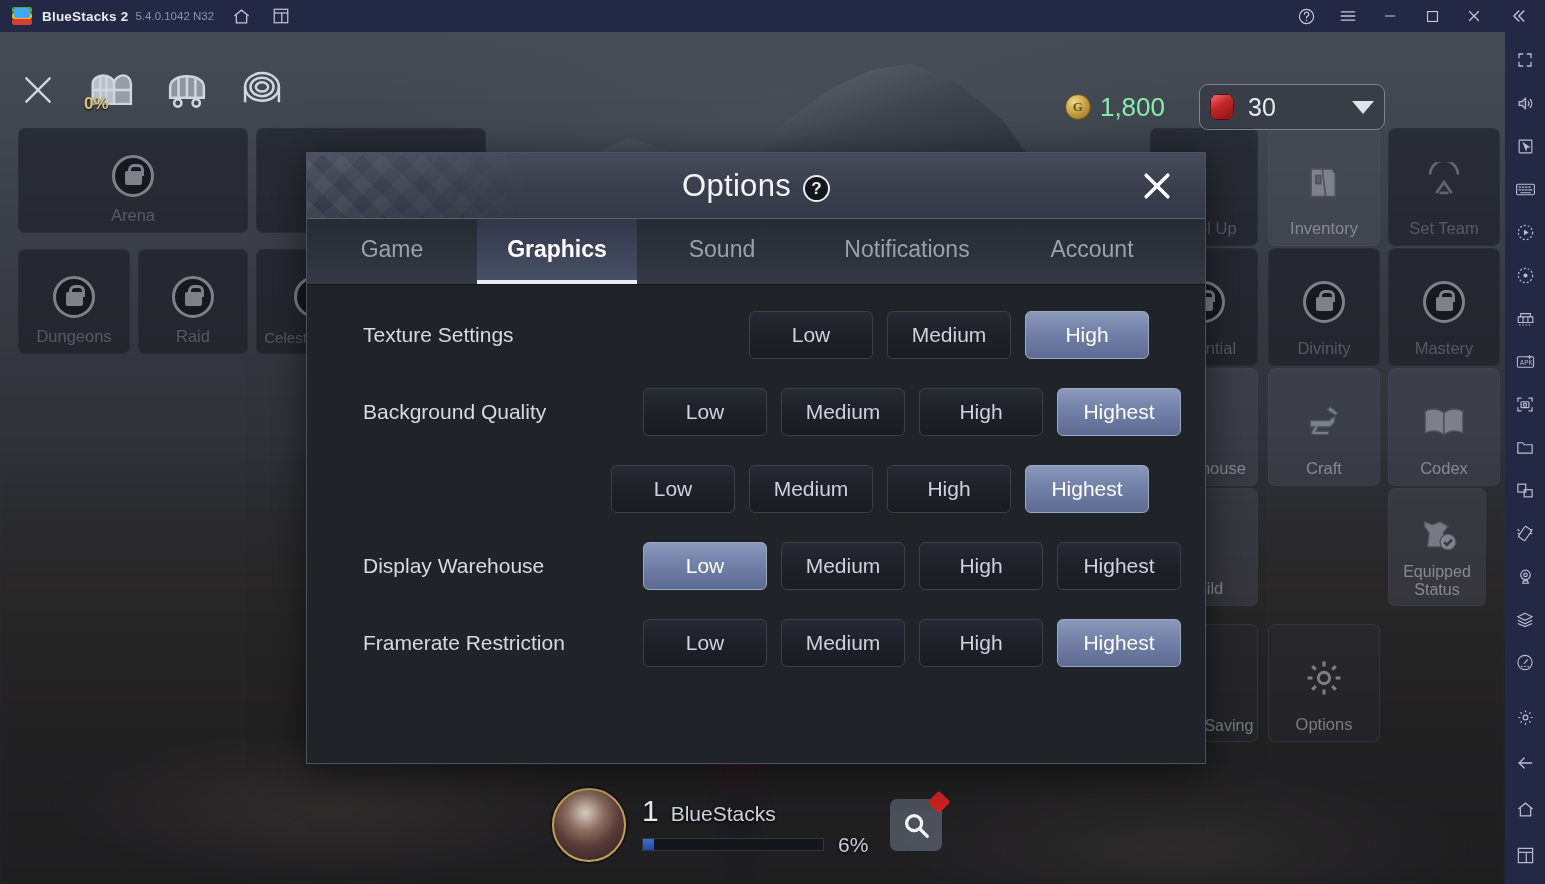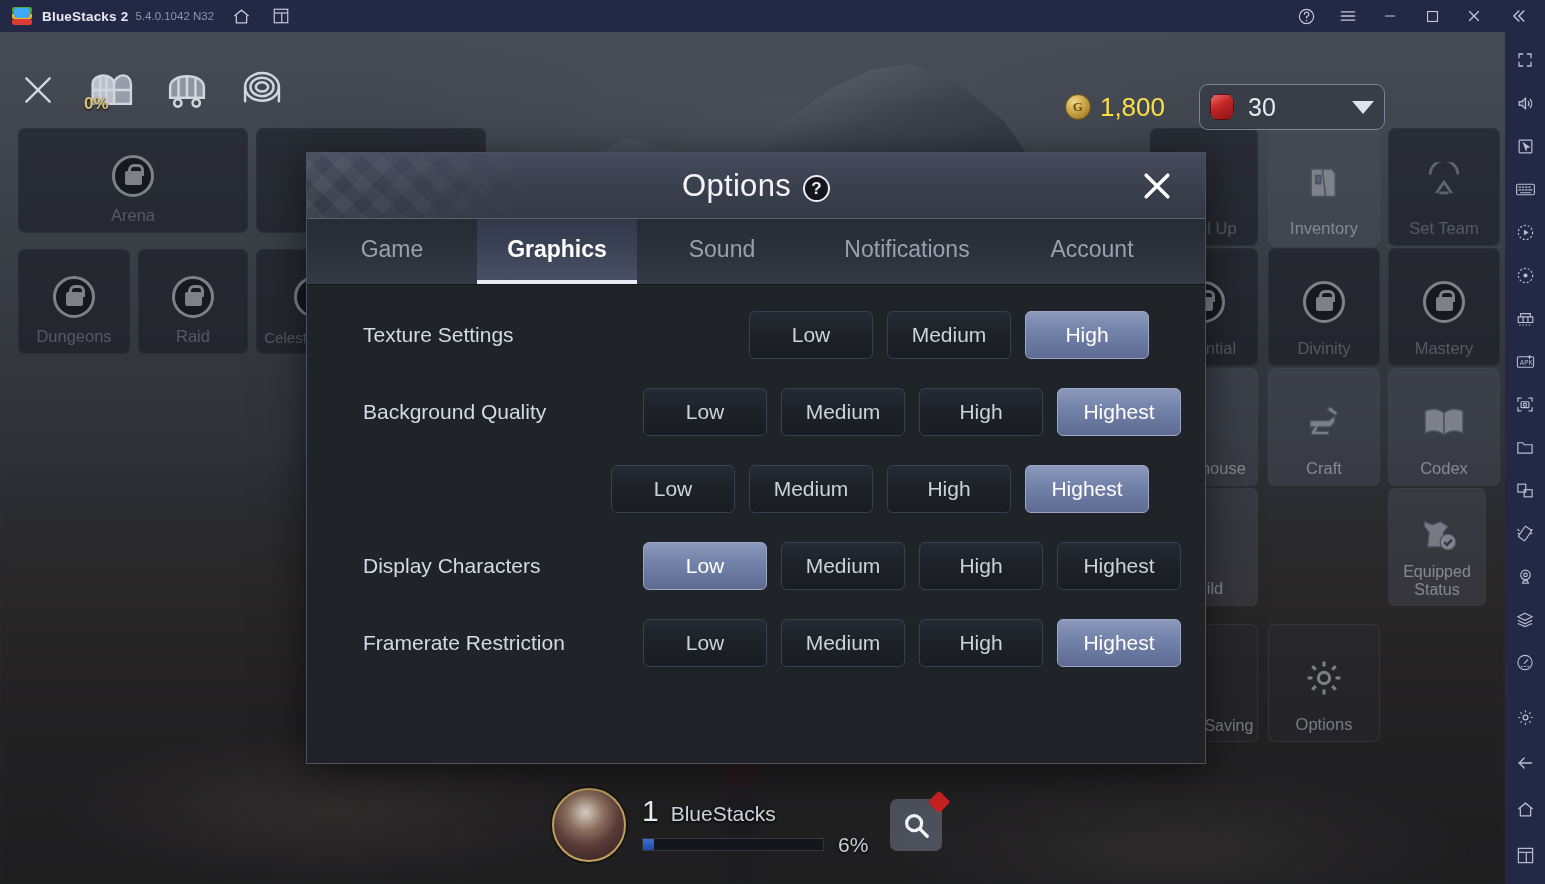--- a/index.html
+++ b/index.html
@@ -100,21 +100,21 @@
     position:absolute;left:-4px;bottom:-4px;color:#e6cf7a;font-size:17px;font-weight:bold;
     text-shadow:0 1px 2px #000;
   }
   #hud-topright{right:120px;top:52px;display:flex;align-items:center;gap:16px;}
   .coin{
     width:26px;height:26px;border-radius:50%;
     background:radial-gradient(circle at 35% 30%,#f0d98a 0%,#c9a343 48%,#8c6d22 100%);
     border:1px solid #6e5418;display:flex;align-items:center;justify-content:center;
     color:#6b5214;font-size:13px;font-weight:bold;font-family:"Liberation Serif",serif;
   }
-  #coin-val{color:#fde047;font-size:26px;font-weight:300;margin-left:9px;text-align:center;}
+  #coin-val{color:#86efac;font-size:26px;font-weight:300;margin-left:9px;text-align:center;}
   #gem-box{
     margin-left:18px;width:186px;height:46px;border:1px solid #7d8392;border-radius:9px;
     background:rgba(40,44,56,.35);display:flex;align-items:center;padding:0 10px;
   }
   .gem{
     width:24px;height:26px;
     background:linear-gradient(150deg,#f06d6d 0%,#c32727 42%,#8c1414 100%);
     clip-path:polygon(22% 0,78% 0,100% 26%,100% 74%,78% 100%,22% 100%,0 74%,0 26%);
     border:1px solid #5d0d0d;
   }
@@ -554,21 +554,21 @@
           </div>
           <div class="row">
             <div class="opts">
               <div class="opt">Low</div>
               <div class="opt">Medium</div>
               <div class="opt">High</div>
               <div class="opt sel">Highest</div>
             </div>
           </div>
           <div class="row">
-            <div class="row-label">Display Characters</div>
+            <div class="row-label">Display Warehouse</div>
             <div class="opts">
               <div class="opt sel">Low</div>
               <div class="opt">Medium</div>
               <div class="opt">High</div>
               <div class="opt">Highest</div>
             </div>
           </div>
           <div class="row">
             <div class="row-label">Framerate Restriction</div>
             <div class="opts">

